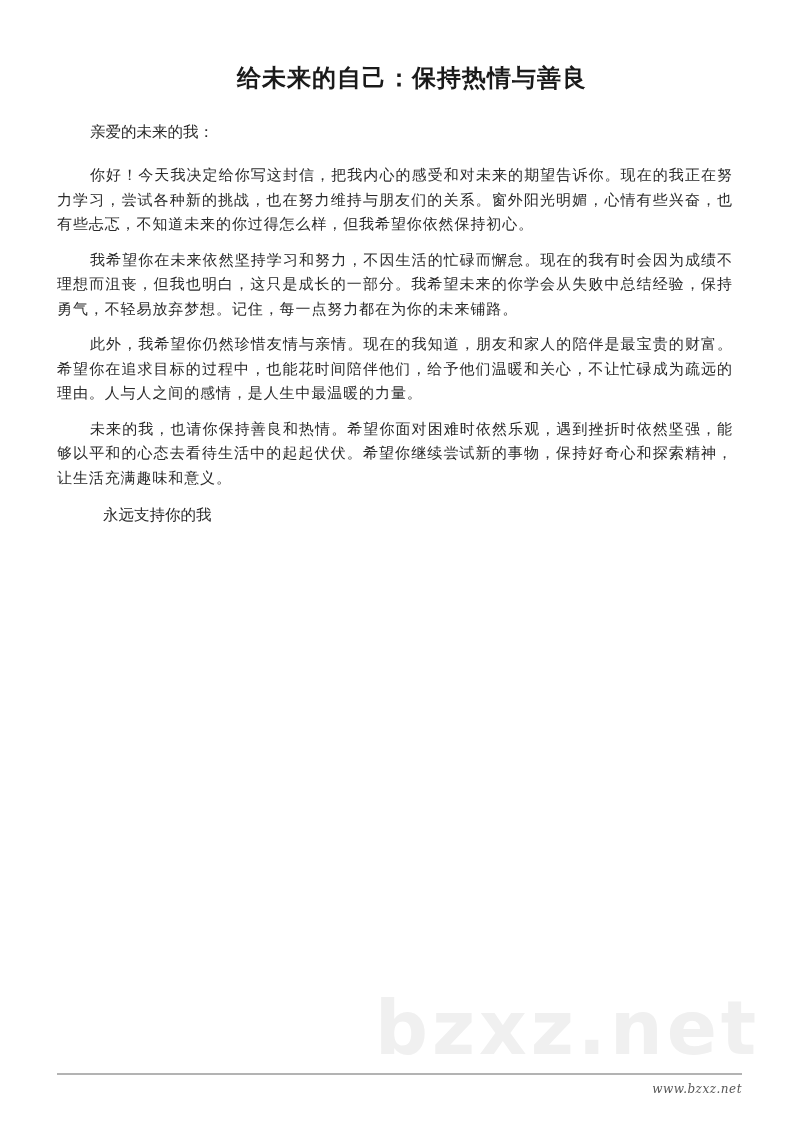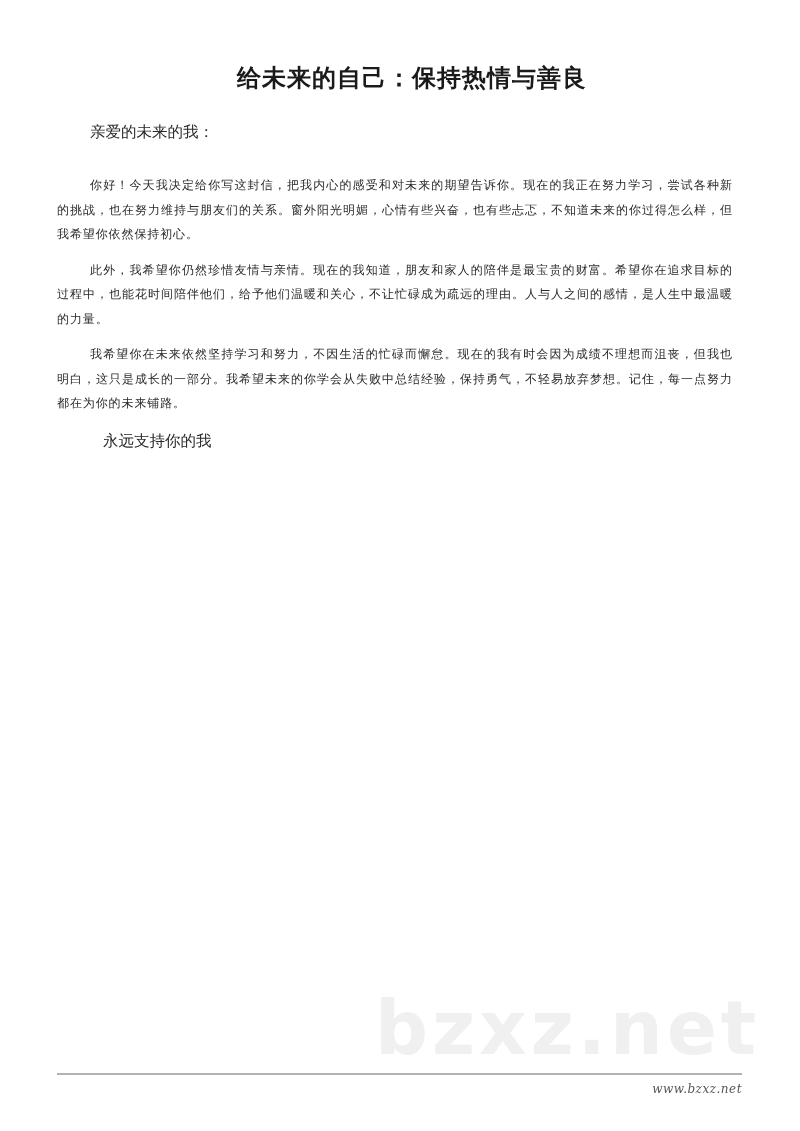--- a/index.html
+++ b/index.html
@@ -29,29 +29,29 @@
       margin: 0;
       padding-left: 12px;
     }
     .letter-body {
       position: absolute;
       top: 120px;
       left: 57px;
       width: 688px;
     }
     .salutation {
-      margin: 0 0 29px 0;
+      margin: 0 0 19px 0;
       text-indent: 33px;
       font-size: 15.5px;
       line-height: 24px;
     }
     .para {
       margin: 0 12px 11px 0;
       text-indent: 33px;
-      font-size: 12px;
+      font-size: 15px;
       line-height: 24.5px;
       text-align: justify;
       letter-spacing: 0.9px;
     }
     .signoff {
       margin: 13px;
       text-indent: 33px;
       font-size: 15.5px;
       line-height: 24px;
     }
@@ -86,21 +86,22 @@
     }
   </style>
 </head>
 <body>
 
 <h1 class="page-title">给未来的自己：保持热情与善良</h1>
 
 <div class="letter-body">
   <p class="salutation">亲爱的未来的我：</p>
   <p class="para">你好！今天我决定给你写这封信，把我内心的感受和对未来的期望告诉你。现在的我正在努力学习，尝试各种新的挑战，也在努力维持与朋友们的关系。窗外阳光明媚，心情有些兴奋，也有些忐忑，不知道未来的你过得怎么样，但我希望你依然保持初心。</p>
+  <p class="para">我希望你在未来依然坚持学习和努力，不因生活的忙碌而懈怠。现在的我有时会因为成绩不理想而沮丧，但我也明白，这只是成长的一部分。我希望未来的你学会从失败中总结经验，保持勇气，不轻易放弃梦想。记住，每一点努力都在为你的未来铺路。</p>
   <p class="para">此外，我希望你仍然珍惜友情与亲情。现在的我知道，朋友和家人的陪伴是最宝贵的财富。希望你在追求目标的过程中，也能花时间陪伴他们，给予他们温暖和关心，不让忙碌成为疏远的理由。人与人之间的感情，是人生中最温暖的力量。</p>
-  <p class="para">我希望你在未来依然坚持学习和努力，不因生活的忙碌而懈怠。现在的我有时会因为成绩不理想而沮丧，但我也明白，这只是成长的一部分。我希望未来的你学会从失败中总结经验，保持勇气，不轻易放弃梦想。记住，每一点努力都在为你的未来铺路。</p>
+  <p class="para">未来的我，也请你保持善良和热情。希望你面对困难时依然乐观，遇到挫折时依然坚强，能够以平和的心态去看待生活中的起起伏伏。希望你继续尝试新的事物，保持好奇心和探索精神，让生活充满趣味和意义。</p>
   <p class="signoff">永远支持你的我</p>
 </div>
 
 <div class="watermark">bzxz.net</div>
 
 <div class="footer-rule"></div>
 <div class="footer-url">www.bzxz.net</div>
 
 </body></html>

